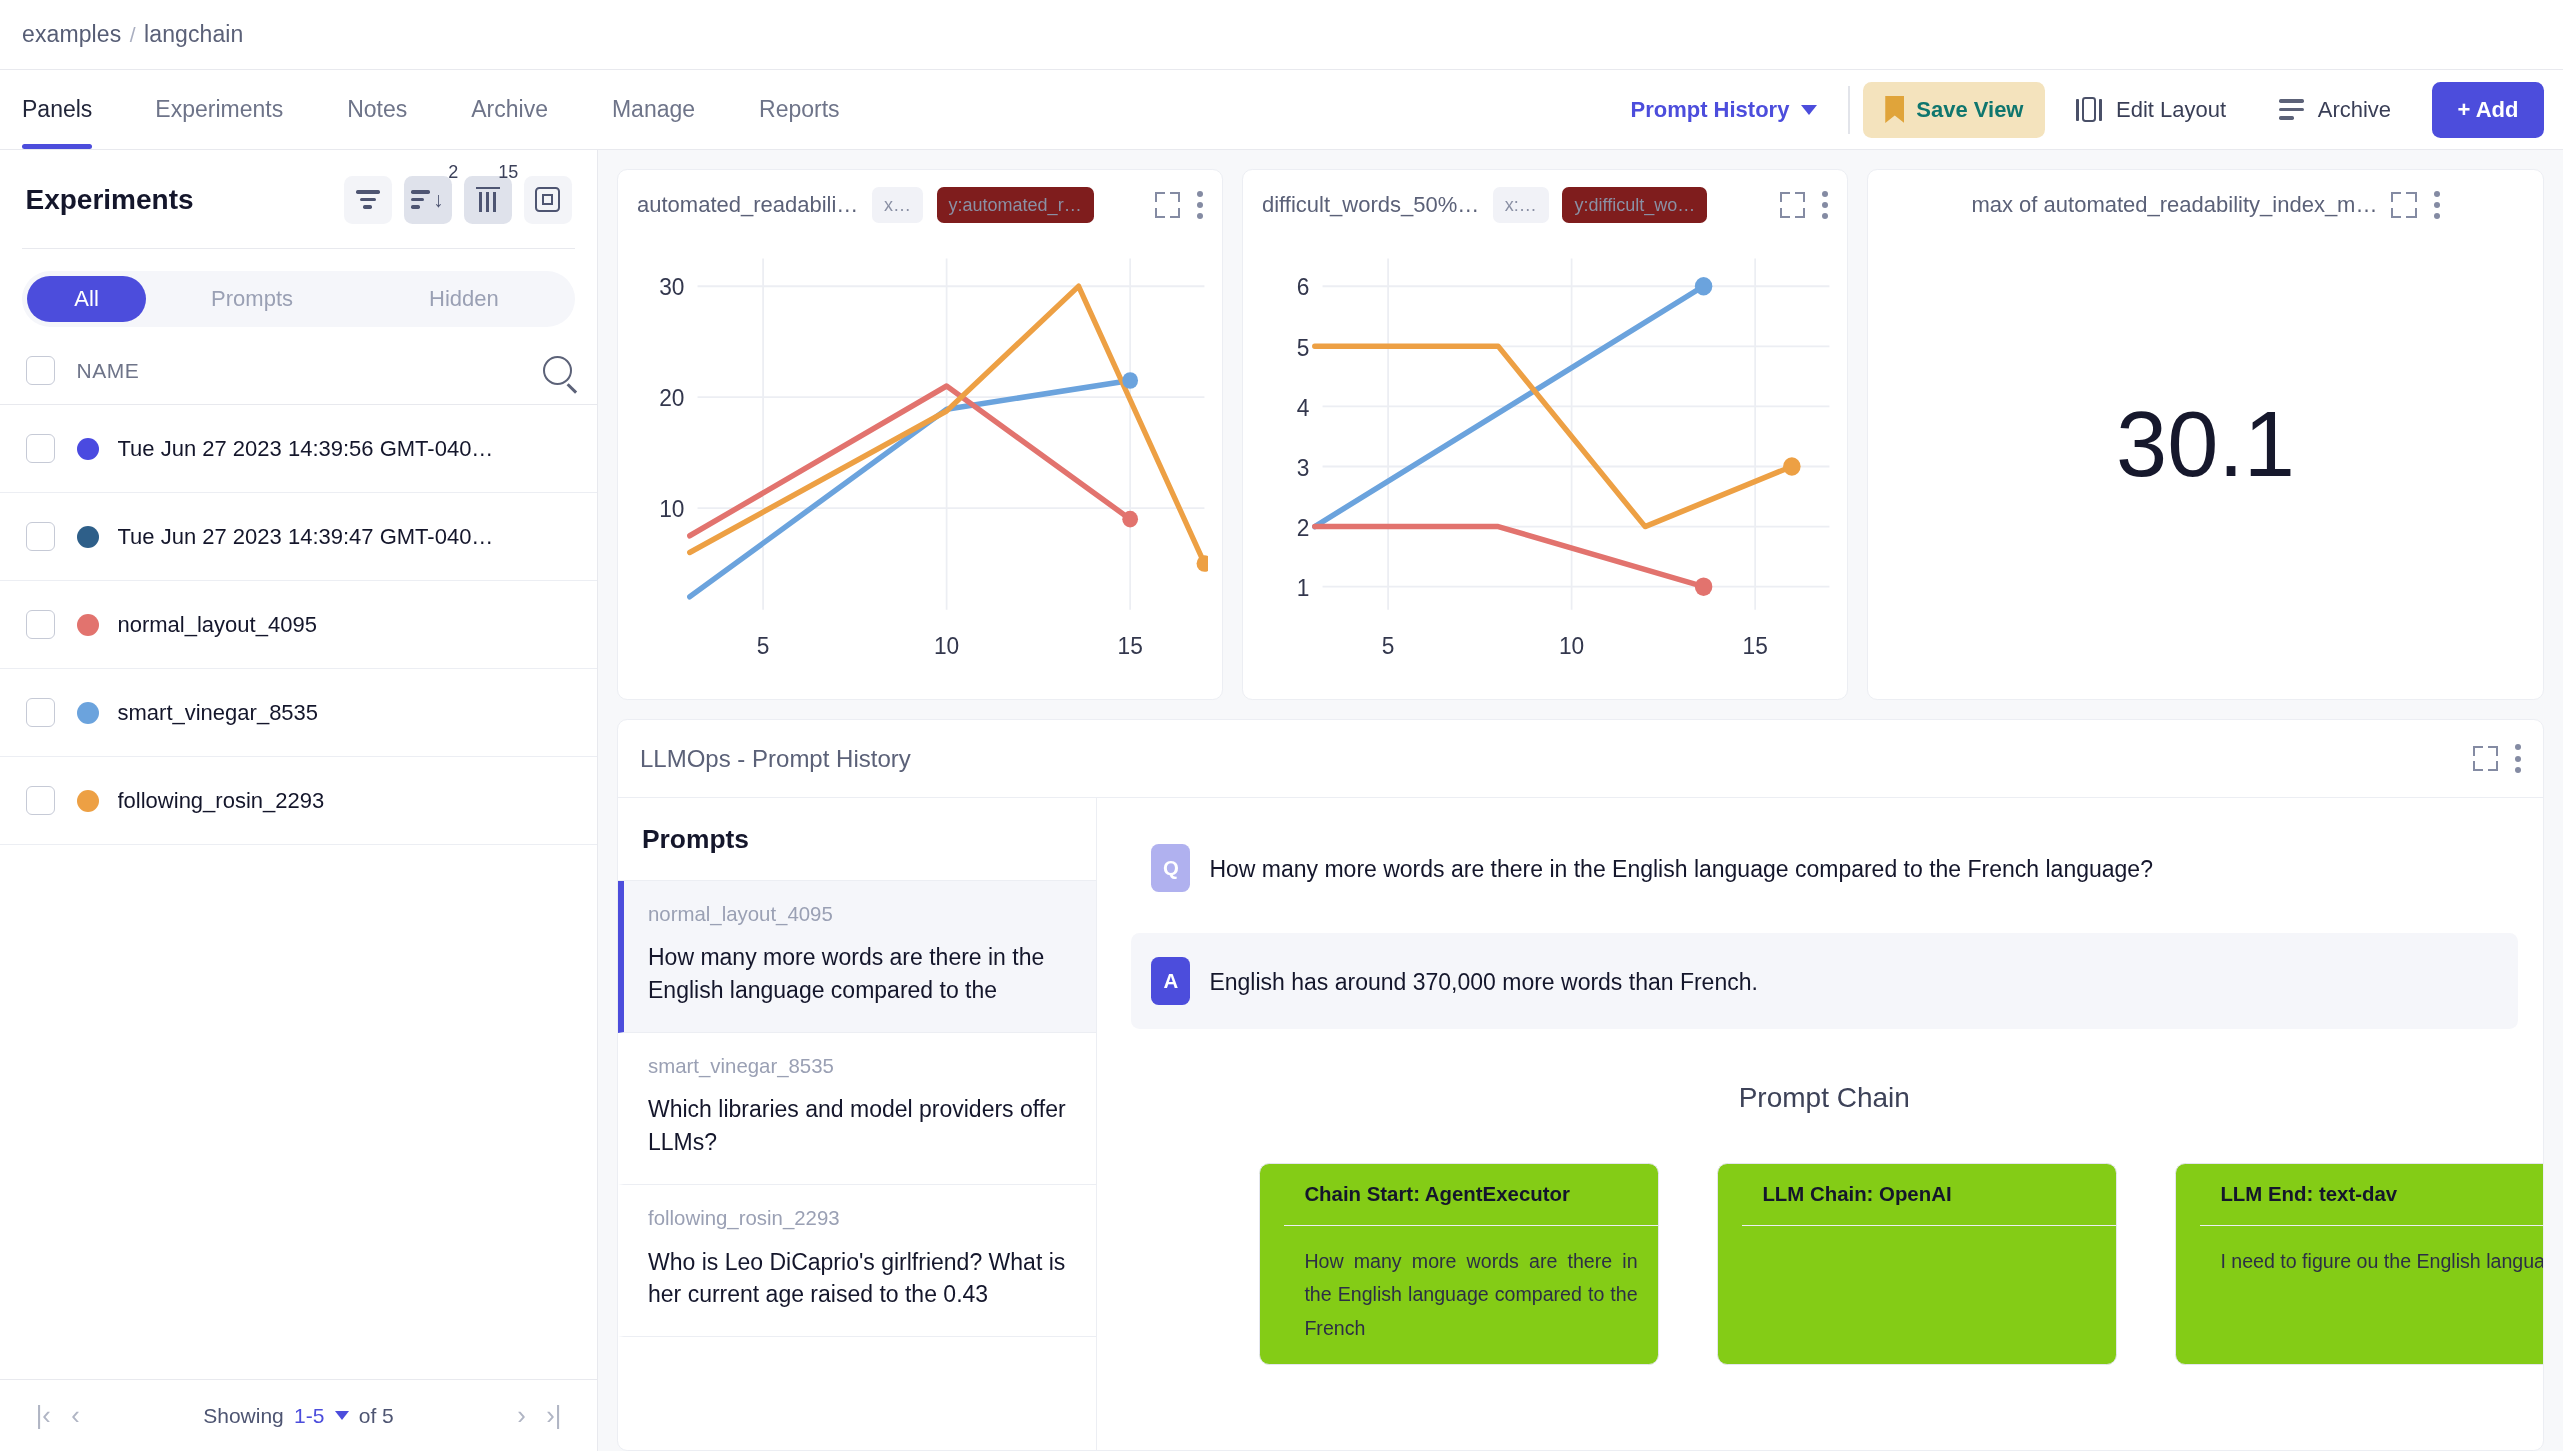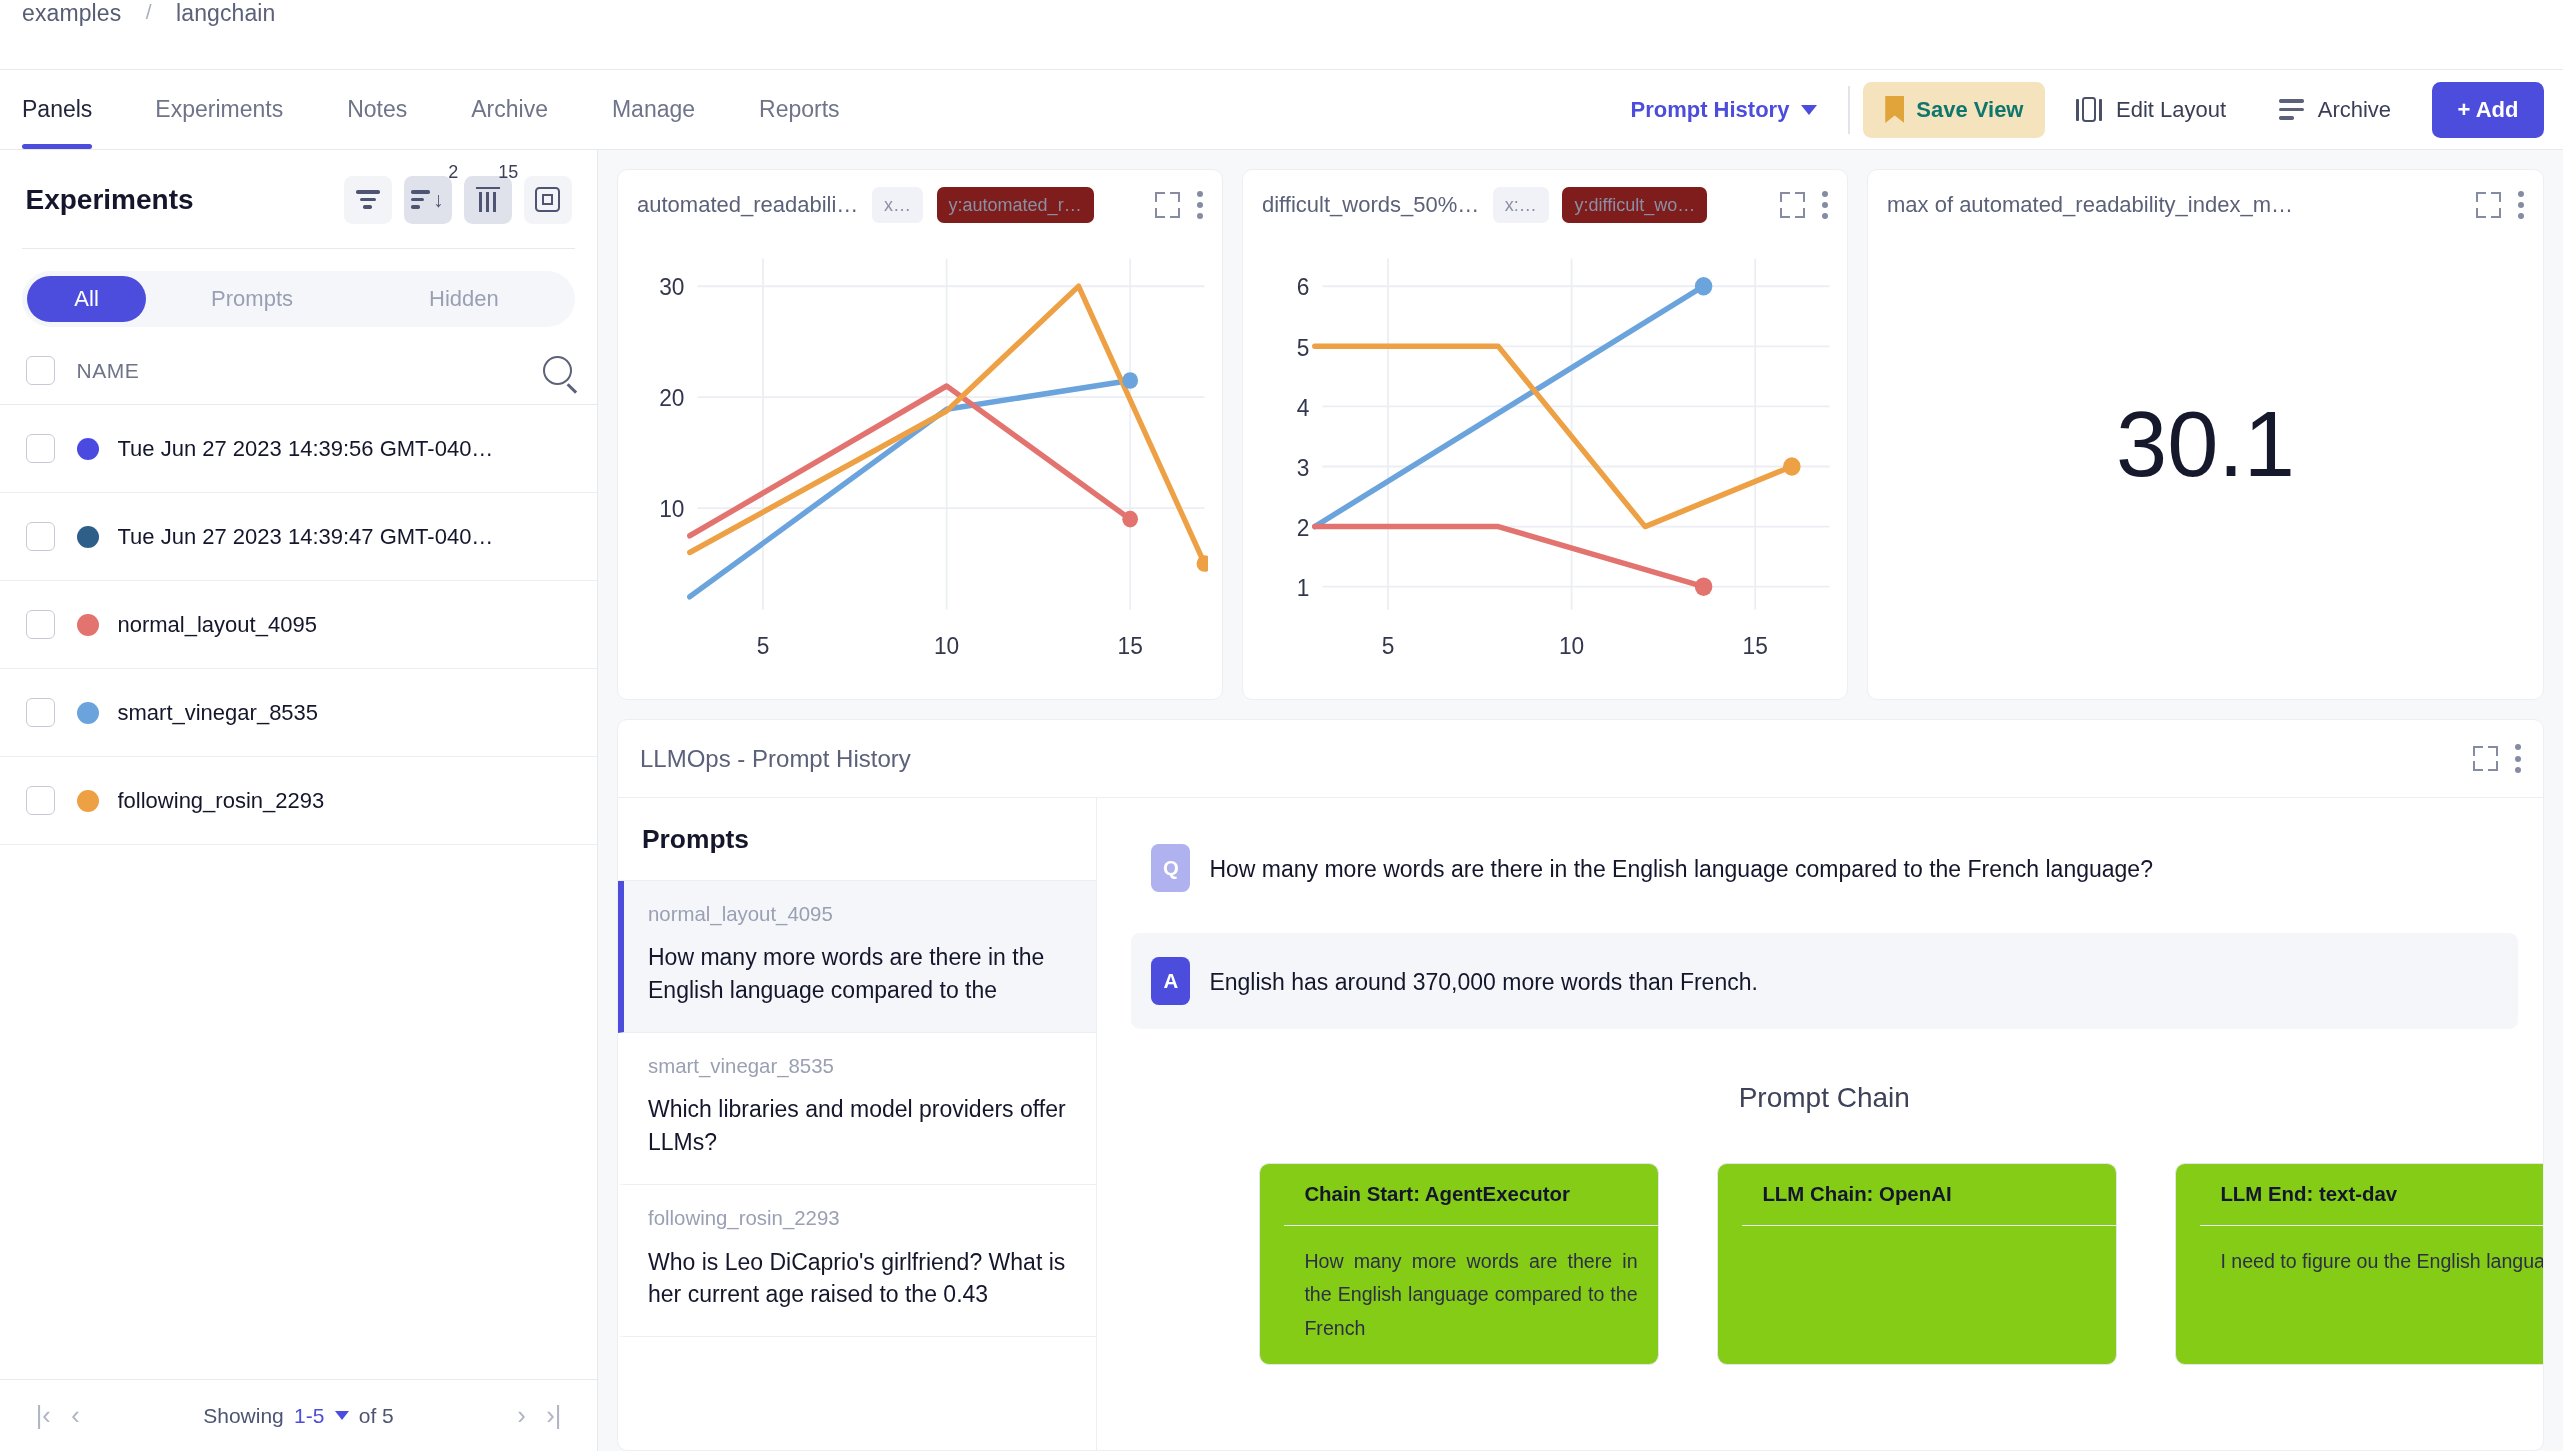--- a/index.html
+++ b/index.html
@@ -8,24 +8,23 @@
     font-family: "Liberation Sans", sans-serif;
     background: #ffffff;
     color: #2c2f45;
     overflow: hidden;
   }
   .app { width: 2563px; height: 1451px; display: flex; flex-direction: column; }
 
   
   .breadcrumb-bar {
     height: 70px; flex: 0 0 70px;
-    display: flex; align-items: flex-start;
+    display: flex; align-items: center;
     padding-left: 22px;
     border-bottom: 1.7px solid #e8e9ee;
-    gap: 16px;
   }
   .crumb { font-size: 23px; color: #5b6178; letter-spacing: 0.1px; }
   .crumb.link { color: #565d75; }
   .crumb-sep { font-size: 21px; color: #a9aec0; margin: 0 8.5px; }
 
   
   .tabsbar {
     height: 80px; flex: 0 0 80px;
     display: flex; align-items: center;
     border-bottom: 1.7px solid #e8e9ee;
@@ -165,21 +164,21 @@
   .ic-expand span:nth-child(2){ top:0;right:0;border-left:0;border-bottom:0; }
   .ic-expand span:nth-child(3){ bottom:0;left:0;border-right:0;border-top:0; }
   .ic-expand span:nth-child(4){ bottom:0;right:0;border-left:0;border-top:0; }
   .ic-dots { display:flex; flex-direction:column; gap:5.1px; }
   .ic-dots i { display:block; width:6px; height:6px; border-radius:50%; background:#848ba3; }
 
   .plot { flex: 1 1 auto; position: relative; margin: 0 13.6px 15.3px 13.6px; }
   .plot svg { width: 100%; height: 100%; display: block; }
 
   
-  .stat-panel { flex: 0 0 677px; height: 531px; }
+  .stat-panel { flex: 0 0 677px; height: 531px; align-items: center; }
   .stat-body { flex:1 1 auto; display:flex; flex-direction:column; align-items:center; justify-content:center; padding: 0 29px 51px 29px; }
   .stat-num { font-size: 92px; color: #16182c; line-height: 1; font-weight: 400; }
   .stat-cap { margin-top: 29px; font-size: 25.5px; color: #5b6178; text-align: center; line-height: 1.32; }
 
   
   .llm-panel { flex: 1 1 auto; min-height: 0; display: flex; flex-direction: column; }
   .llm-head { height: 78px; flex: 0 0 78px; display: flex; align-items: center; padding: 0 22px; border-bottom: 1.7px solid #eceef3; }
   .llm-title { font-size: 24px; color: #5b6178; }
   .llm-body { flex: 1 1 auto; display: flex; min-height: 0; }
   .prompts-col { width: 479px; flex: 0 0 479px; border-right: 1.7px solid #eceef3; display: flex; flex-direction: column; }

